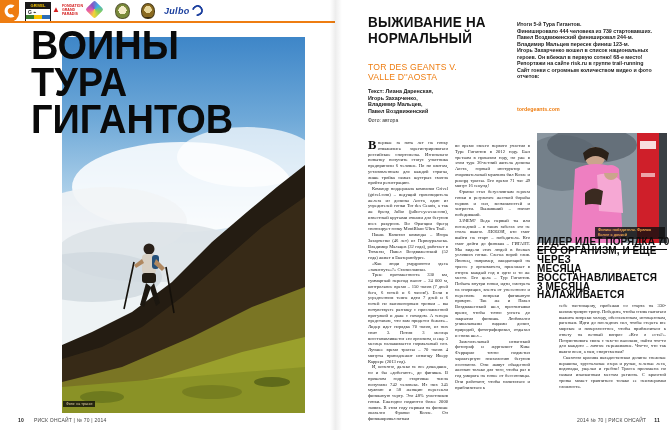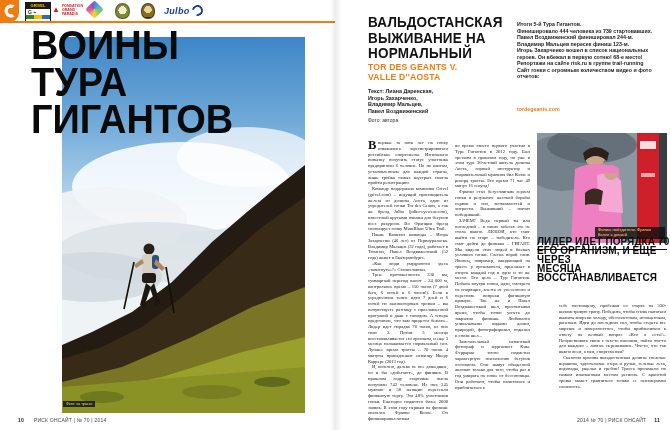--- a/index.html
+++ b/index.html
@@ -43,21 +43,21 @@
   .footer-left{left:18px;display:flex;gap:10px;}
   .footer-right{right:10px;display:flex;gap:8px;}
   .pagenum{font-weight:bold;color:#222;}
 
   .gutter{position:absolute;left:330px;top:0;width:12px;height:430px;
           background:linear-gradient(90deg,rgba(0,0,0,0) 0,rgba(0,0,0,.07) 45%,rgba(0,0,0,0) 100%);pointer-events:none;}
 
   
   .headline{position:absolute;left:368px;top:16px;color:#121212;font-weight:800;
             font-size:13.5px;line-height:14.5px;letter-spacing:.2px;transform:scaleY(1.04);transform-origin:0 0;}
-  .deck{position:absolute;left:368px;top:63px;color:#ee7d11;font-weight:700;
+  .deck{position:absolute;left:368px;top:63px;color:#ee7d11;font-weight:400;
         font-size:8.6px;line-height:9.6px;letter-spacing:.2px;}
   .credits{position:absolute;left:368px;top:88px;font-size:5.4px;line-height:6.6px;font-weight:bold;color:#222;}
   .credit-photo{position:absolute;left:368px;top:117px;font-size:5px;color:#333;}
   .results{position:absolute;left:517px;top:21px;width:149px;font-size:5.3px;line-height:6.5px;
            font-weight:bold;color:#222;}
   .results-link{position:absolute;left:517px;top:106px;font-size:5.3px;font-weight:bold;
                 color:#ee7d11;text-decoration:none;}
 
   .bodycol{position:absolute;font-family:"Liberation Serif",serif;font-size:4.6px;line-height:5.75px;
            color:#1c1c1c;text-align:justify;overflow:hidden;}
@@ -155,21 +155,20 @@
       <span class="pagenum">10</span>
       <span>РИСК ОНСАЙТ | № 70 | 2014</span>
     </div>
   </div>
 
   <div class="gutter"></div>
 
   <div>
 
     <div class="headline">
-        <div>ВАЛЬДОСТАНСКАЯ</div>
         <div>ВЫЖИВАНИЕ НА</div>
         <div>НОРМАЛЬНЫЙ</div>
       </div>
     <div class="deck">
         <div>TOR DES GEANTS V.</div>
         <div>VALLE D''AOSTA</div>
       </div>
     <div class="credits">
         <div>Текст: Лиана Даренская,</div>
         <div>Игорь Захарченко,</div>
@@ -230,20 +229,21 @@
           <div>Финиш победителя. Франко</div>
           <div>Колле с дочкой</div>
         </div>
     </div>
 
     <div class="quote-rule"></div>
     <div class="pullquote">
         <div>ЛИДЕР ИДЕТ ПОРЯДКА 70</div>
         <div>ЕГО ОРГАНИЗМ, И ЕЩЕ ЧЕРЕЗ</div>
         <div>МЕСЯЦА ВОССТАНАВЛИВАЕТСЯ</div>
+        <div>3 МЕСЯЦА НАЛАЖИВАЕТСЯ</div>
       </div>
 
     <div class="bodycol col3">
         <div class="para">себе настоящему, пробежав со старта на 330-километровую тропу. Победить, чтобы снова пытаться выжить вопреки холоду, обессиленным, истощенным, раненым. Идти до последних сил, чтобы стереть все мирское и поверхностное, чтобы приблизиться к ответу на вечный вопрос «Кто я есть?». Почувствовать связь с чем-то высоким, найти что-то для каждого – личное переживание. Что-то, что так важно всем, а нам, спортсменам?</div>
         <div class="para">Сказочно красива вальдостанская долина: снежные вершины, хрустальные озера и ручьи, зеленые леса, водопады, ущелья и гребни! Трасса проложена по самым изысканным местам региона. С красотой тропы может сравниться только ее неизмеримая сложность.</div>
       </div>
 
     <div class="footer footer-right">
       <span>2014 № 70 | РИСК ОНСАЙТ</span>
       <span class="pagenum">11</span>

